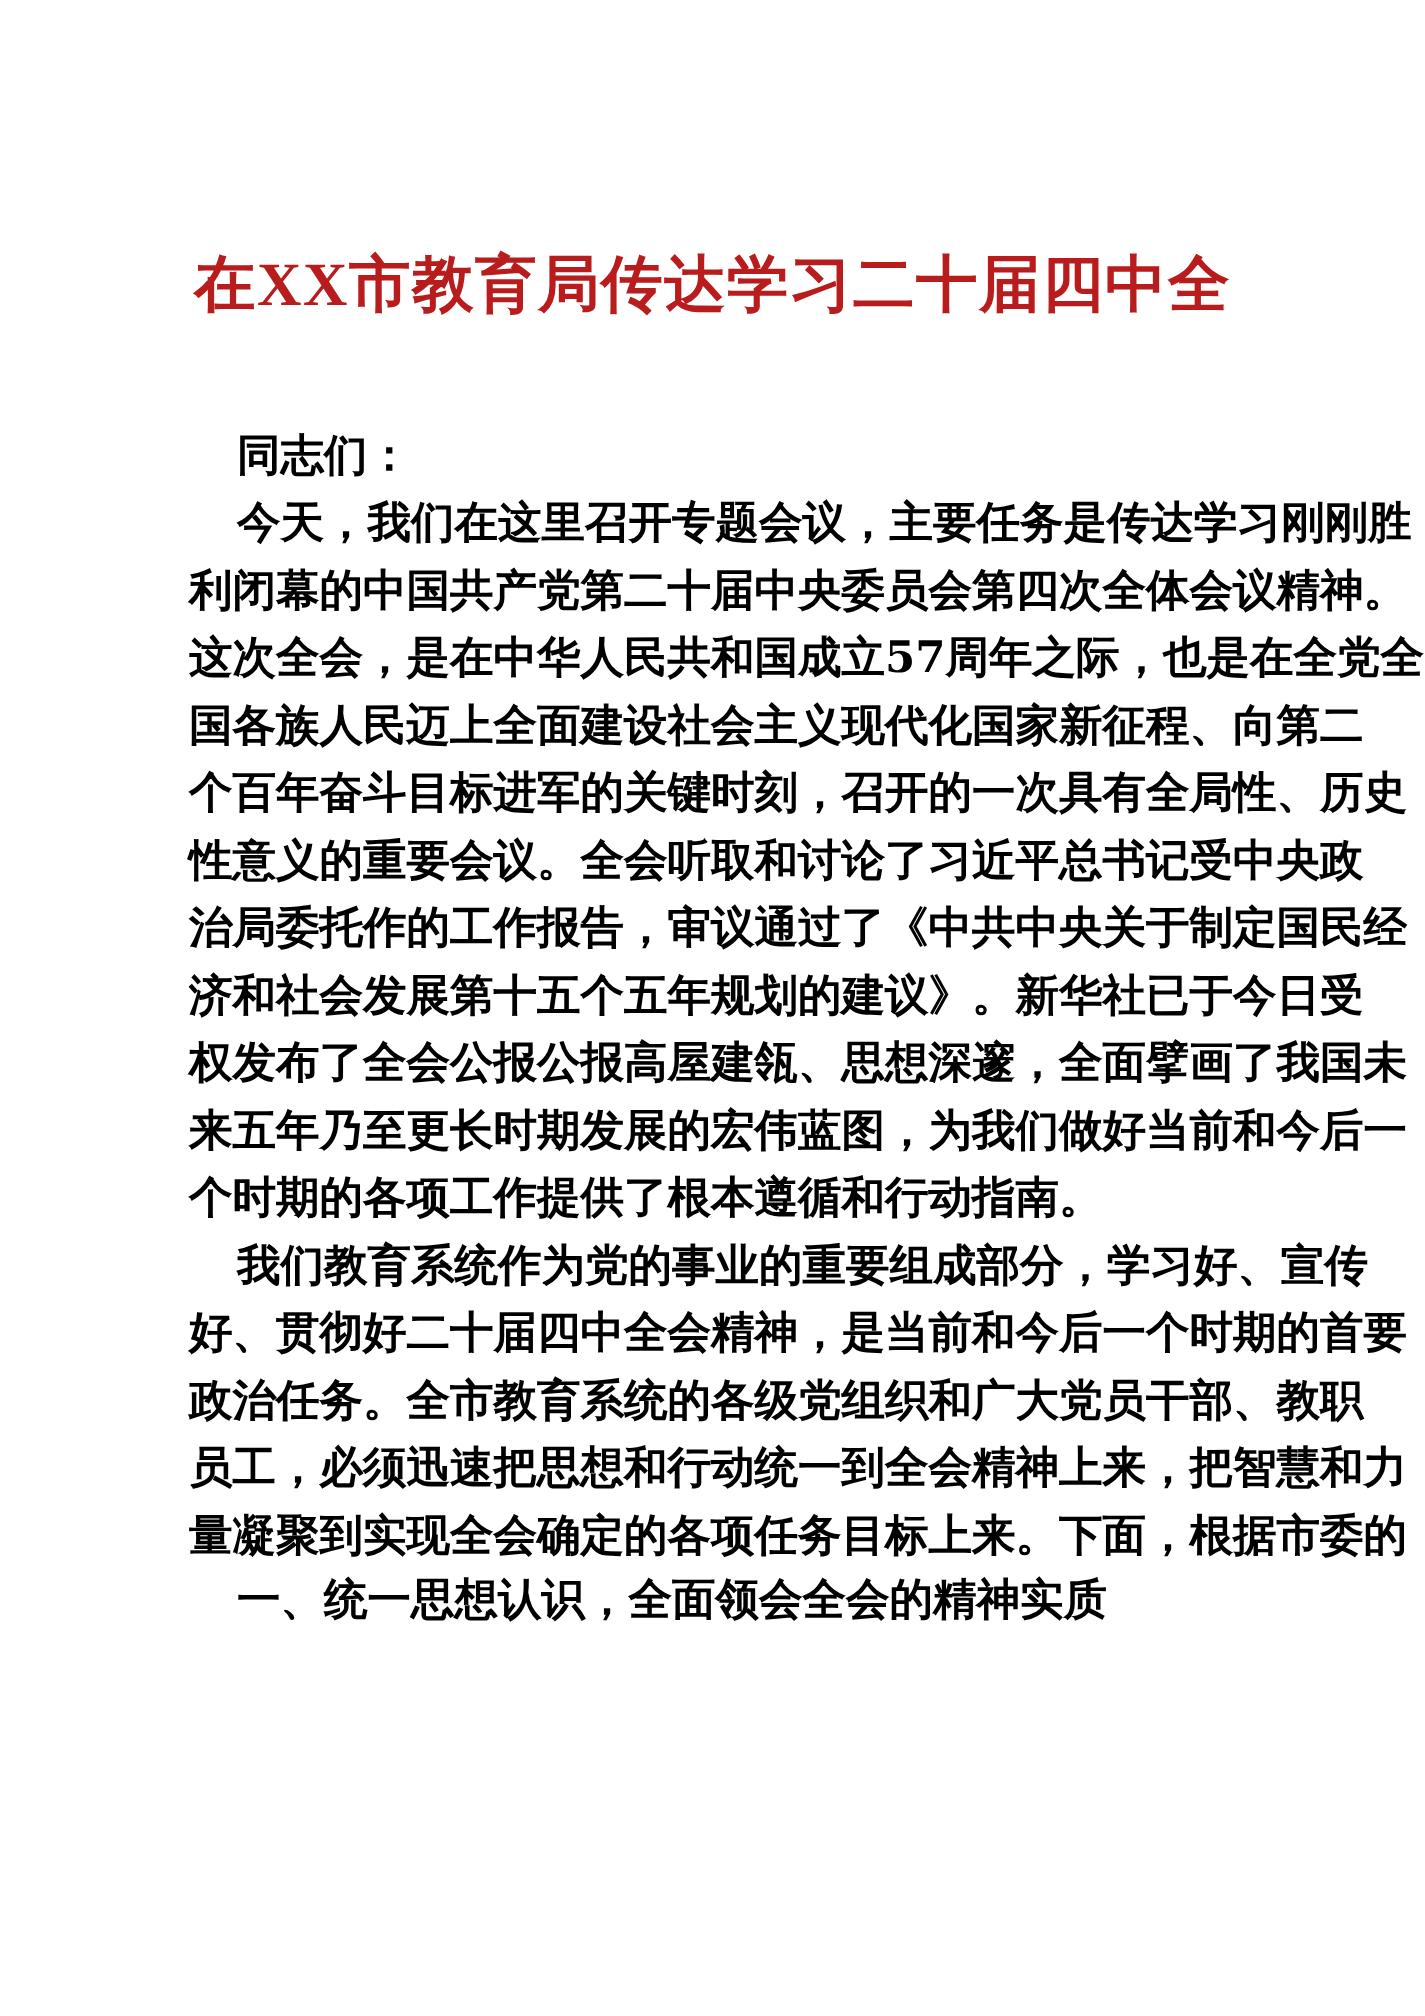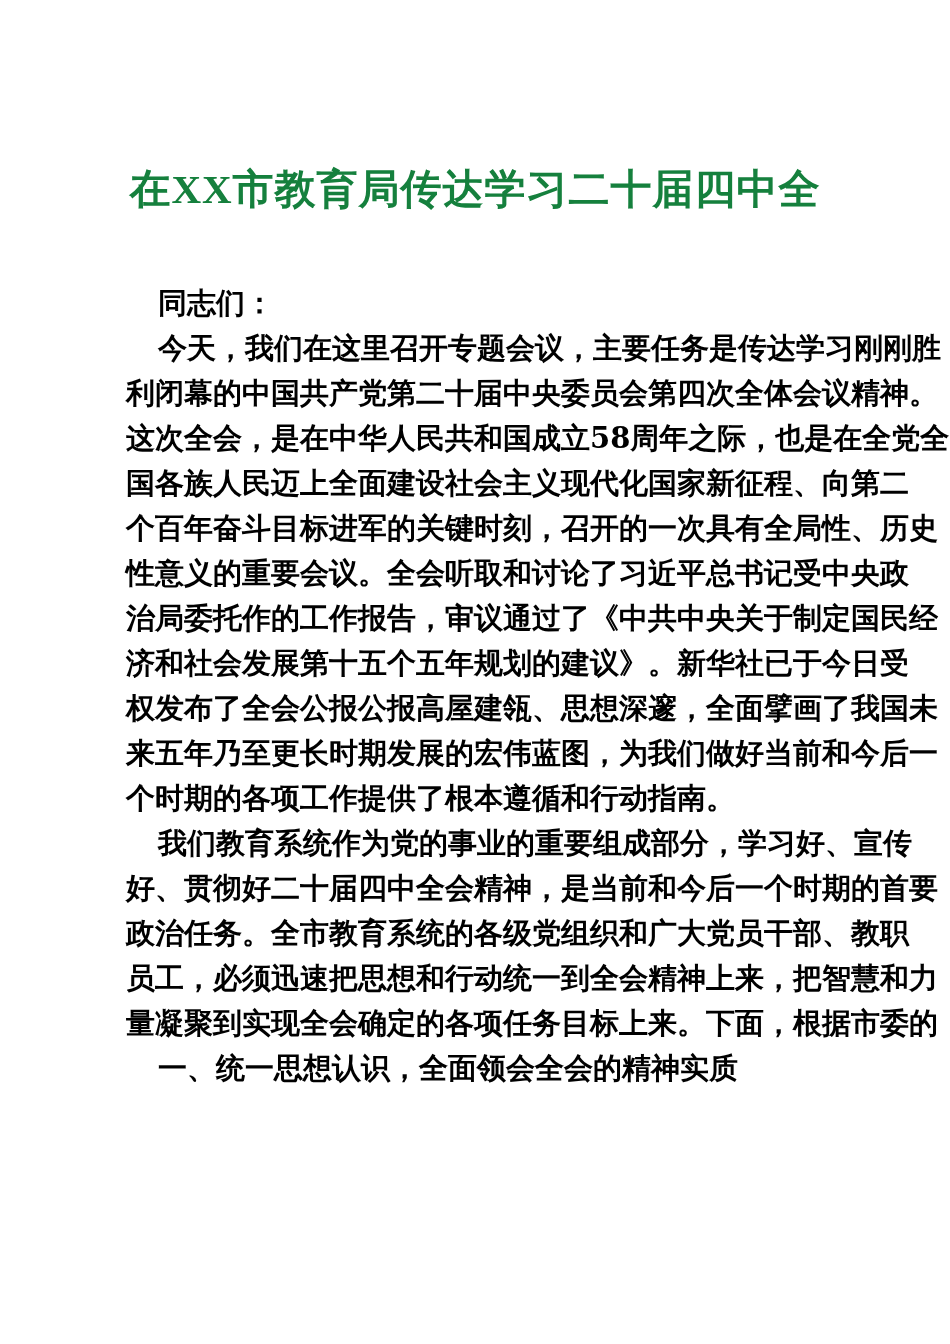--- a/index.html
+++ b/index.html
@@ -15,21 +15,21 @@
     overflow: hidden;
   }
   .doc-title {
     margin: 0;
     padding-top: 163px;
     text-align: center;
     font-family: "Liberation Serif", "DejaVu Serif", serif;
     font-weight: 700;
     font-size: 41px;
     line-height: 52px;
-    color: #15803d;
+    color: #b91c1c;
     letter-spacing: 1px;
   }
   .doc-title .title-line {
     white-space: nowrap;
   }
   .doc-body {
     width: 704px;
     margin: 66px 0 0 126px;
     font-family: "DejaVu Serif", "Liberation Serif", serif;
     font-size: 29px;
@@ -43,21 +43,21 @@
   }
   .line.justify {
     display: flex;
     justify-content: space-between;
     align-items: baseline;
   }
   .line.indent {
     padding-left: 32px;
   }
   .line.heading {
-    font-family: Liberation Serif, serif;
+    font-family: Liberation Mono, monospace;
     font-weight: 700;
     font-size: 29px;
   }
 </style>
 </head>
 <body>
 
 <div class="page" id="page-root" style="background: rgb(255, 255, 255); color: rgb(0, 0, 0);">
   <h1 class="doc-title">
     <div class="title-line">在XX市教育局传达学习二十届四中全</div>
@@ -133,21 +133,21 @@
         <span>在</span>
         <span>中</span>
         <span>华</span>
         <span>人</span>
         <span>民</span>
         <span>共</span>
         <span>和</span>
         <span>国</span>
         <span>成</span>
         <span>立</span>
-        <span>58</span>
+        <span>57</span>
         <span>周</span>
         <span>年</span>
         <span>之</span>
         <span>际</span>
         <span>，</span>
         <span>也</span>
         <span>是</span>
         <span>在</span>
         <span>全</span>
         <span>党</span>

